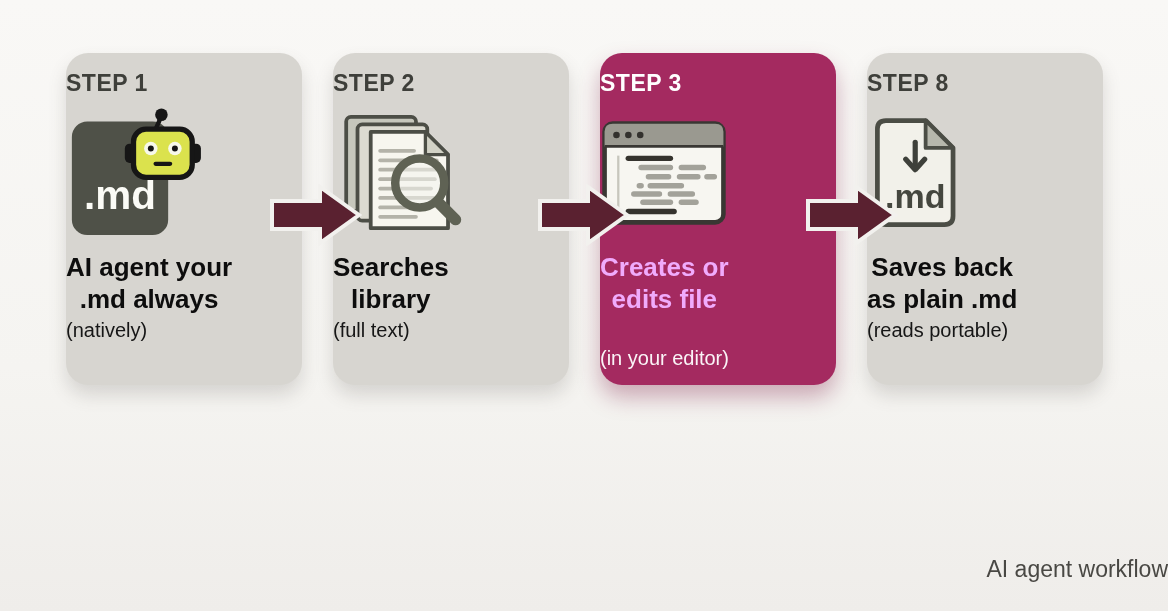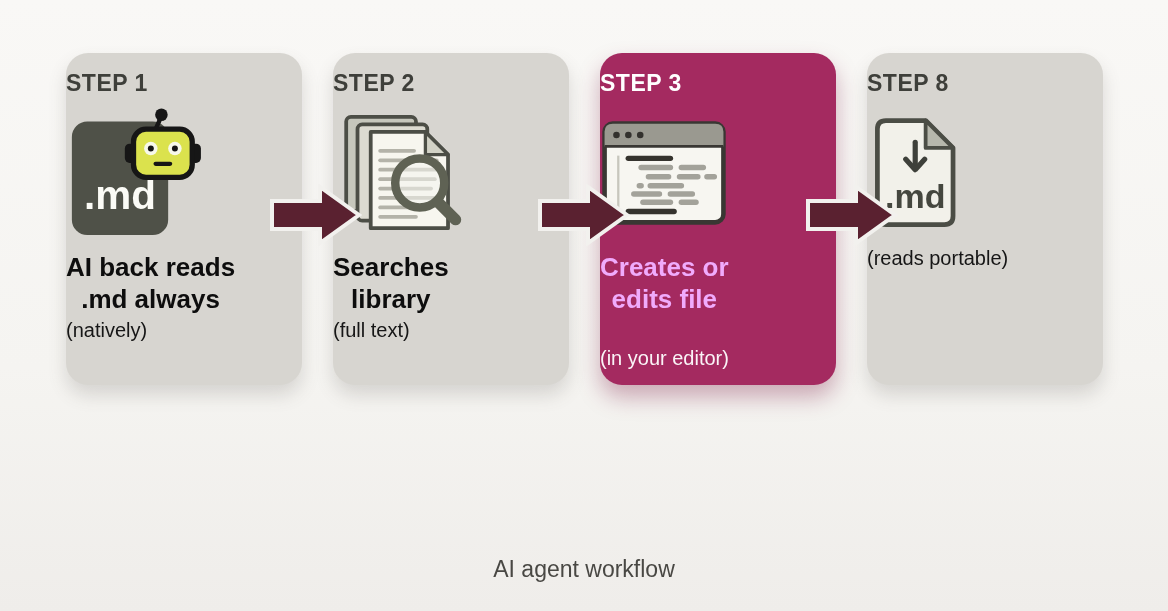--- a/index.html
+++ b/index.html
@@ -50,21 +50,21 @@
   }
   .card.highlighted .card-subtitle { color:rgba(255,255,255,0.95);margin-top:32px; }
   .arrow {
     position:absolute; top:184px; width:92px; height:62px; z-index:5;
   }
   .arrow-1 { left:270px; }
   .arrow-2 { left:538px; }
   .arrow-3 { left:806px; }
   .caption {
     position:absolute; top:556px; left:0; width:100%;
-    text-align:center;
+    text-align:right;
     font-size:23px; color:#494844;
   }
   svg text { font-family:"Liberation Sans","DejaVu Sans",sans-serif; }
 </style>
 </head>
 <body>
 
 <div class="stage">
 
   <div class="cards-row">
@@ -81,21 +81,21 @@
           <rect x="129" y="37" width="11" height="20" rx="5" fill="#161616"></rect>
           <rect x="70" y="22" width="61" height="50" rx="13" fill="#dbe24d" stroke="#161616" stroke-width="5.5"></rect>
           <circle cx="88" cy="42" r="7" fill="#f7f8ea"></circle>
             <circle cx="88" cy="42" r="3.1" fill="#161616"></circle>
           <circle cx="113" cy="42" r="7" fill="#f7f8ea"></circle>
             <circle cx="113" cy="42" r="3.1" fill="#161616"></circle>
           <path d="M93 58 H108" stroke="#161616" stroke-width="4.5" stroke-linecap="round"></path>
         </svg>
       </div>
       <div class="card-title">
-        <div>AI back reads</div>
+        <div>AI agent your</div>
         <div>.md always</div>
       </div>
       <div class="card-subtitle">(natively)</div>
     </div>
 
     <div class="card">
       <div class="step-label">STEP 2</div>
       <div class="icon-wrap">
         <svg width="132" height="130" viewBox="0 0 140 135">
           <rect x="14" y="8" width="74" height="100" rx="5" fill="#c6c7bc" stroke="#4c4e46" stroke-width="4"></rect>
@@ -162,20 +162,24 @@
       <div class="step-label">STEP 8</div>
       <div class="icon-wrap">
         <svg width="104" height="122" viewBox="0 0 110 125">
           <path d="M20 7 H62 L91 36 V108 Q91 117 82 117 H20 Q11 117 11 108 V16 Q11 7 20 7 Z" fill="#f2f1ea" stroke="#4b4d45" stroke-width="5" stroke-linejoin="round"></path>
           <path d="M62 7 V36 H91 Z" fill="#b6b7ac" stroke="#4b4d45" stroke-width="4" stroke-linejoin="round"></path>
           <path d="M51 30 V56" stroke="#3e403a" stroke-width="5.5" stroke-linecap="round"></path>
           <path d="M41 48 L51 59 L61 48" fill="none" stroke="#3e403a" stroke-width="5.5" stroke-linecap="round" stroke-linejoin="round"></path>
           <text x="51" y="100" font-size="36" font-weight="bold" fill="#45473f" text-anchor="middle">.md</text>
         </svg>
       </div>
+      <div class="card-title">
+        <div>Saves back</div>
+        <div>as plain .md</div>
+      </div>
       <div class="card-subtitle">(reads portable)</div>
     </div>
 
   </div>
 
   <svg class="arrow arrow-1" viewBox="0 0 92 62">
     <polygon points="2,17 50,17 50,3 89,31 50,59 50,45 2,45" fill="#5a2130" stroke="#f2f1ee" stroke-width="4"></polygon>
   </svg>
   <svg class="arrow arrow-2" viewBox="0 0 92 62">
     <polygon points="2,17 50,17 50,3 89,31 50,59 50,45 2,45" fill="#5a2130" stroke="#f2f1ee" stroke-width="4"></polygon>

